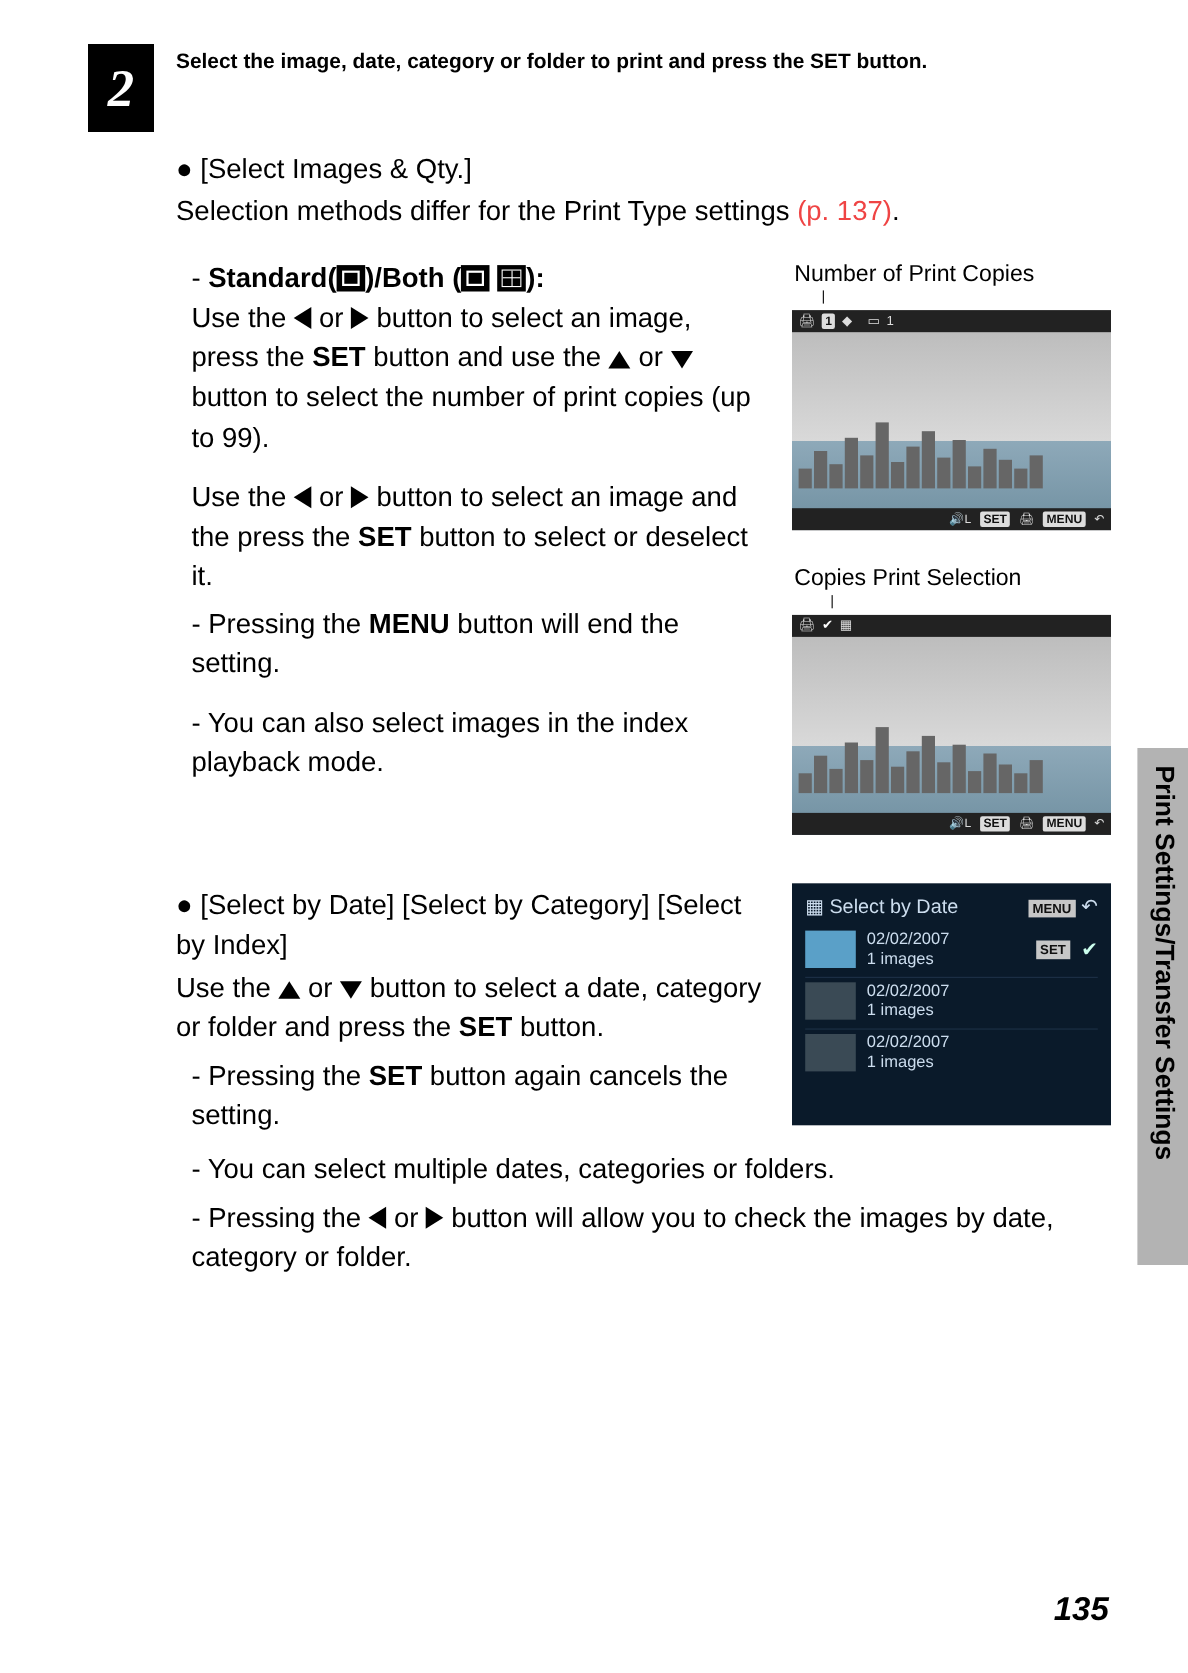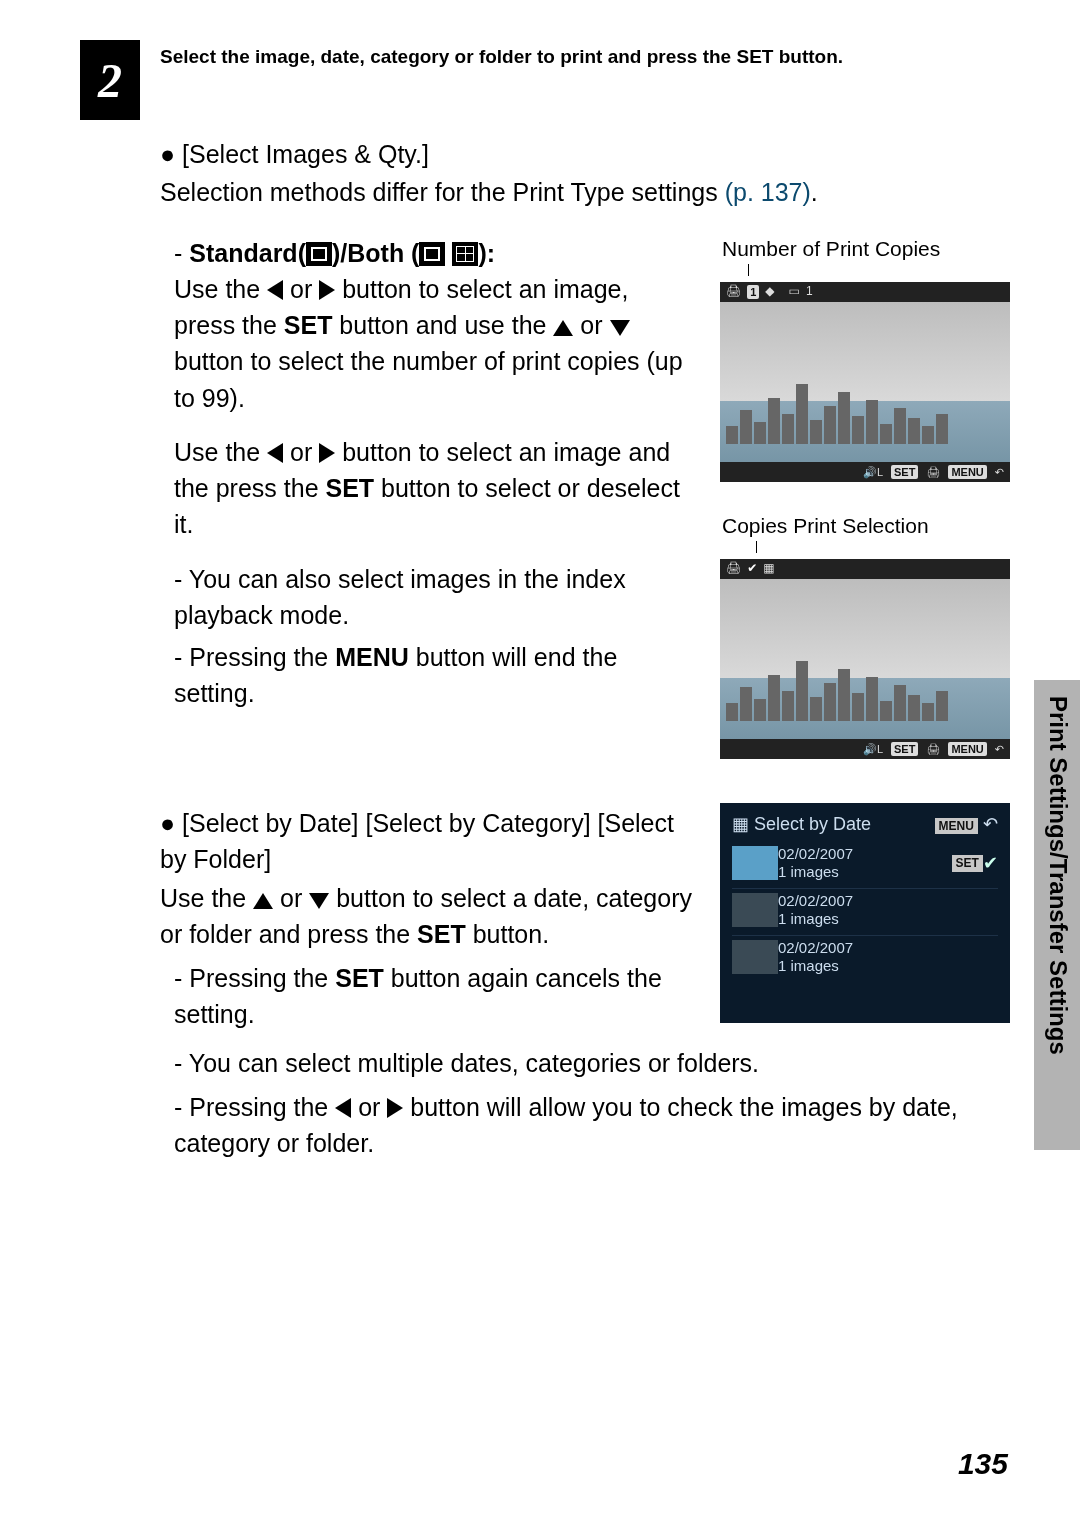--- a/index.html
+++ b/index.html
@@ -50,21 +50,21 @@
   }
   .bullet-heading {
     font-weight: normal;
     margin-top: 6px;
     margin-bottom: 2px;
   }
   .bullet-heading::before {
     content: "● ";
   }
   .para { margin-bottom: 10px; }
-  .link { color: #0c4a6e; }
+  .link { color: #ef4444; }
   .cols {
     display: flex;
     gap: 26px;
     align-items: flex-start;
     margin-top: 24px;
   }
   .left-col { flex: 1.1; }
   .right-col { width: 300px; font-size: 21px; line-height: 1.3; }
   .sub-item { margin-bottom: 18px; padding-left: 14px; }
   .sub-item-title { font-weight: bold; }
@@ -128,21 +128,21 @@
   .menu-screen {
     background:#0a1a2a;
     width: 290px;
     height: 220px;
     padding: 10px 12px;
     color:#cde;
     font-size:16px;
     margin-top:4px;
   }
   .menu-screen .mtitle { display:flex; justify-content:space-between; align-items:flex-start; margin-bottom:6px; font-size:18px;}
-  .menu-screen .row { display:flex; align-items:center; padding:3px 0 7px; border-bottom:1px solid #1d3147;}
+  .menu-screen .row { display:flex; gap:10px; align-items:center; padding:3px 0 7px; border-bottom:1px solid #1d3147;}
   .menu-screen .row:last-child{border-bottom:none;}
   .thumb { width:46px; height:34px; background:#3a4a55; }
   .thumb.sel { background:#5aa0c8; }
   .rowtxt { font-size:15px; line-height:1.2; flex:1;}
   .badge { background:#c7c7c7; color:#111; font-size:12px; padding:1px 4px; font-weight:bold;}
   .chk { font-size:18px; color:#cfe;}
 
   .side-tab {
     position:absolute;
     right:0;
@@ -193,27 +193,27 @@
             <span>Use the </span><span class="tri-left"></span><span> or </span><span class="tri-right"></span><span> button to select an image, press the </span><span class="bold">SET</span><span> button and use the </span><span class="tri-up"></span><span> or </span><span class="tri-down"></span><span> button to select the number of print copies (up to 99).</span>
           </div>
         </div>
 
         <div class="sub-item">
           <div>
             <span>Use the </span><span class="tri-left"></span><span> or </span><span class="tri-right"></span><span> button to select an image and the press the </span><span class="bold">SET</span><span> button to select or deselect it.</span>
           </div>
         </div>
 
-        <div class="sub-item">
-          <div class="dash">You can also select images in the index playback mode.</div>
-        </div>
         <div class="sub-item" style="margin-top:-12px;">
           <div class="dash">
             <span>Pressing the </span><span class="bold">MENU</span><span> button will end the setting.</span>
           </div>
+        </div>
+        <div class="sub-item">
+          <div class="dash">You can also select images in the index playback mode.</div>
         </div>
 
       </div>
 
       <div class="right-col">
         <div class="right-label">Number of Print Copies</div>
         <div class="right-tick"></div>
         <div class="screen">
           <div class="topbar">
             <span>🖨</span>
@@ -283,21 +283,21 @@
               <span>🖨</span>
               <span class="inv">MENU</span>
               <span>↶</span>
             </div>
         </div>
       </div>
     </div>
 
     <div class="cols" style="margin-top:10px;">
       <div class="left-col">
-        <div class="bullet-heading">[Select by Date] [Select by Category] [Select by Folder]</div>
+        <div class="bullet-heading">[Select by Date] [Select by Category] [Select by Index]</div>
         <div>
           <span>Use the </span><span class="tri-up"></span><span> or </span><span class="tri-down"></span><span> button to select a date, category or folder and press the </span><span class="bold">SET</span><span> button.</span>
         </div>
         <div class="sub-item" style="margin-top:8px;">
           <div class="dash">
             <span>Pressing the </span><span class="bold">SET</span><span> button again cancels the setting.</span>
           </div>
         </div>
       </div>
       <div class="right-col">

